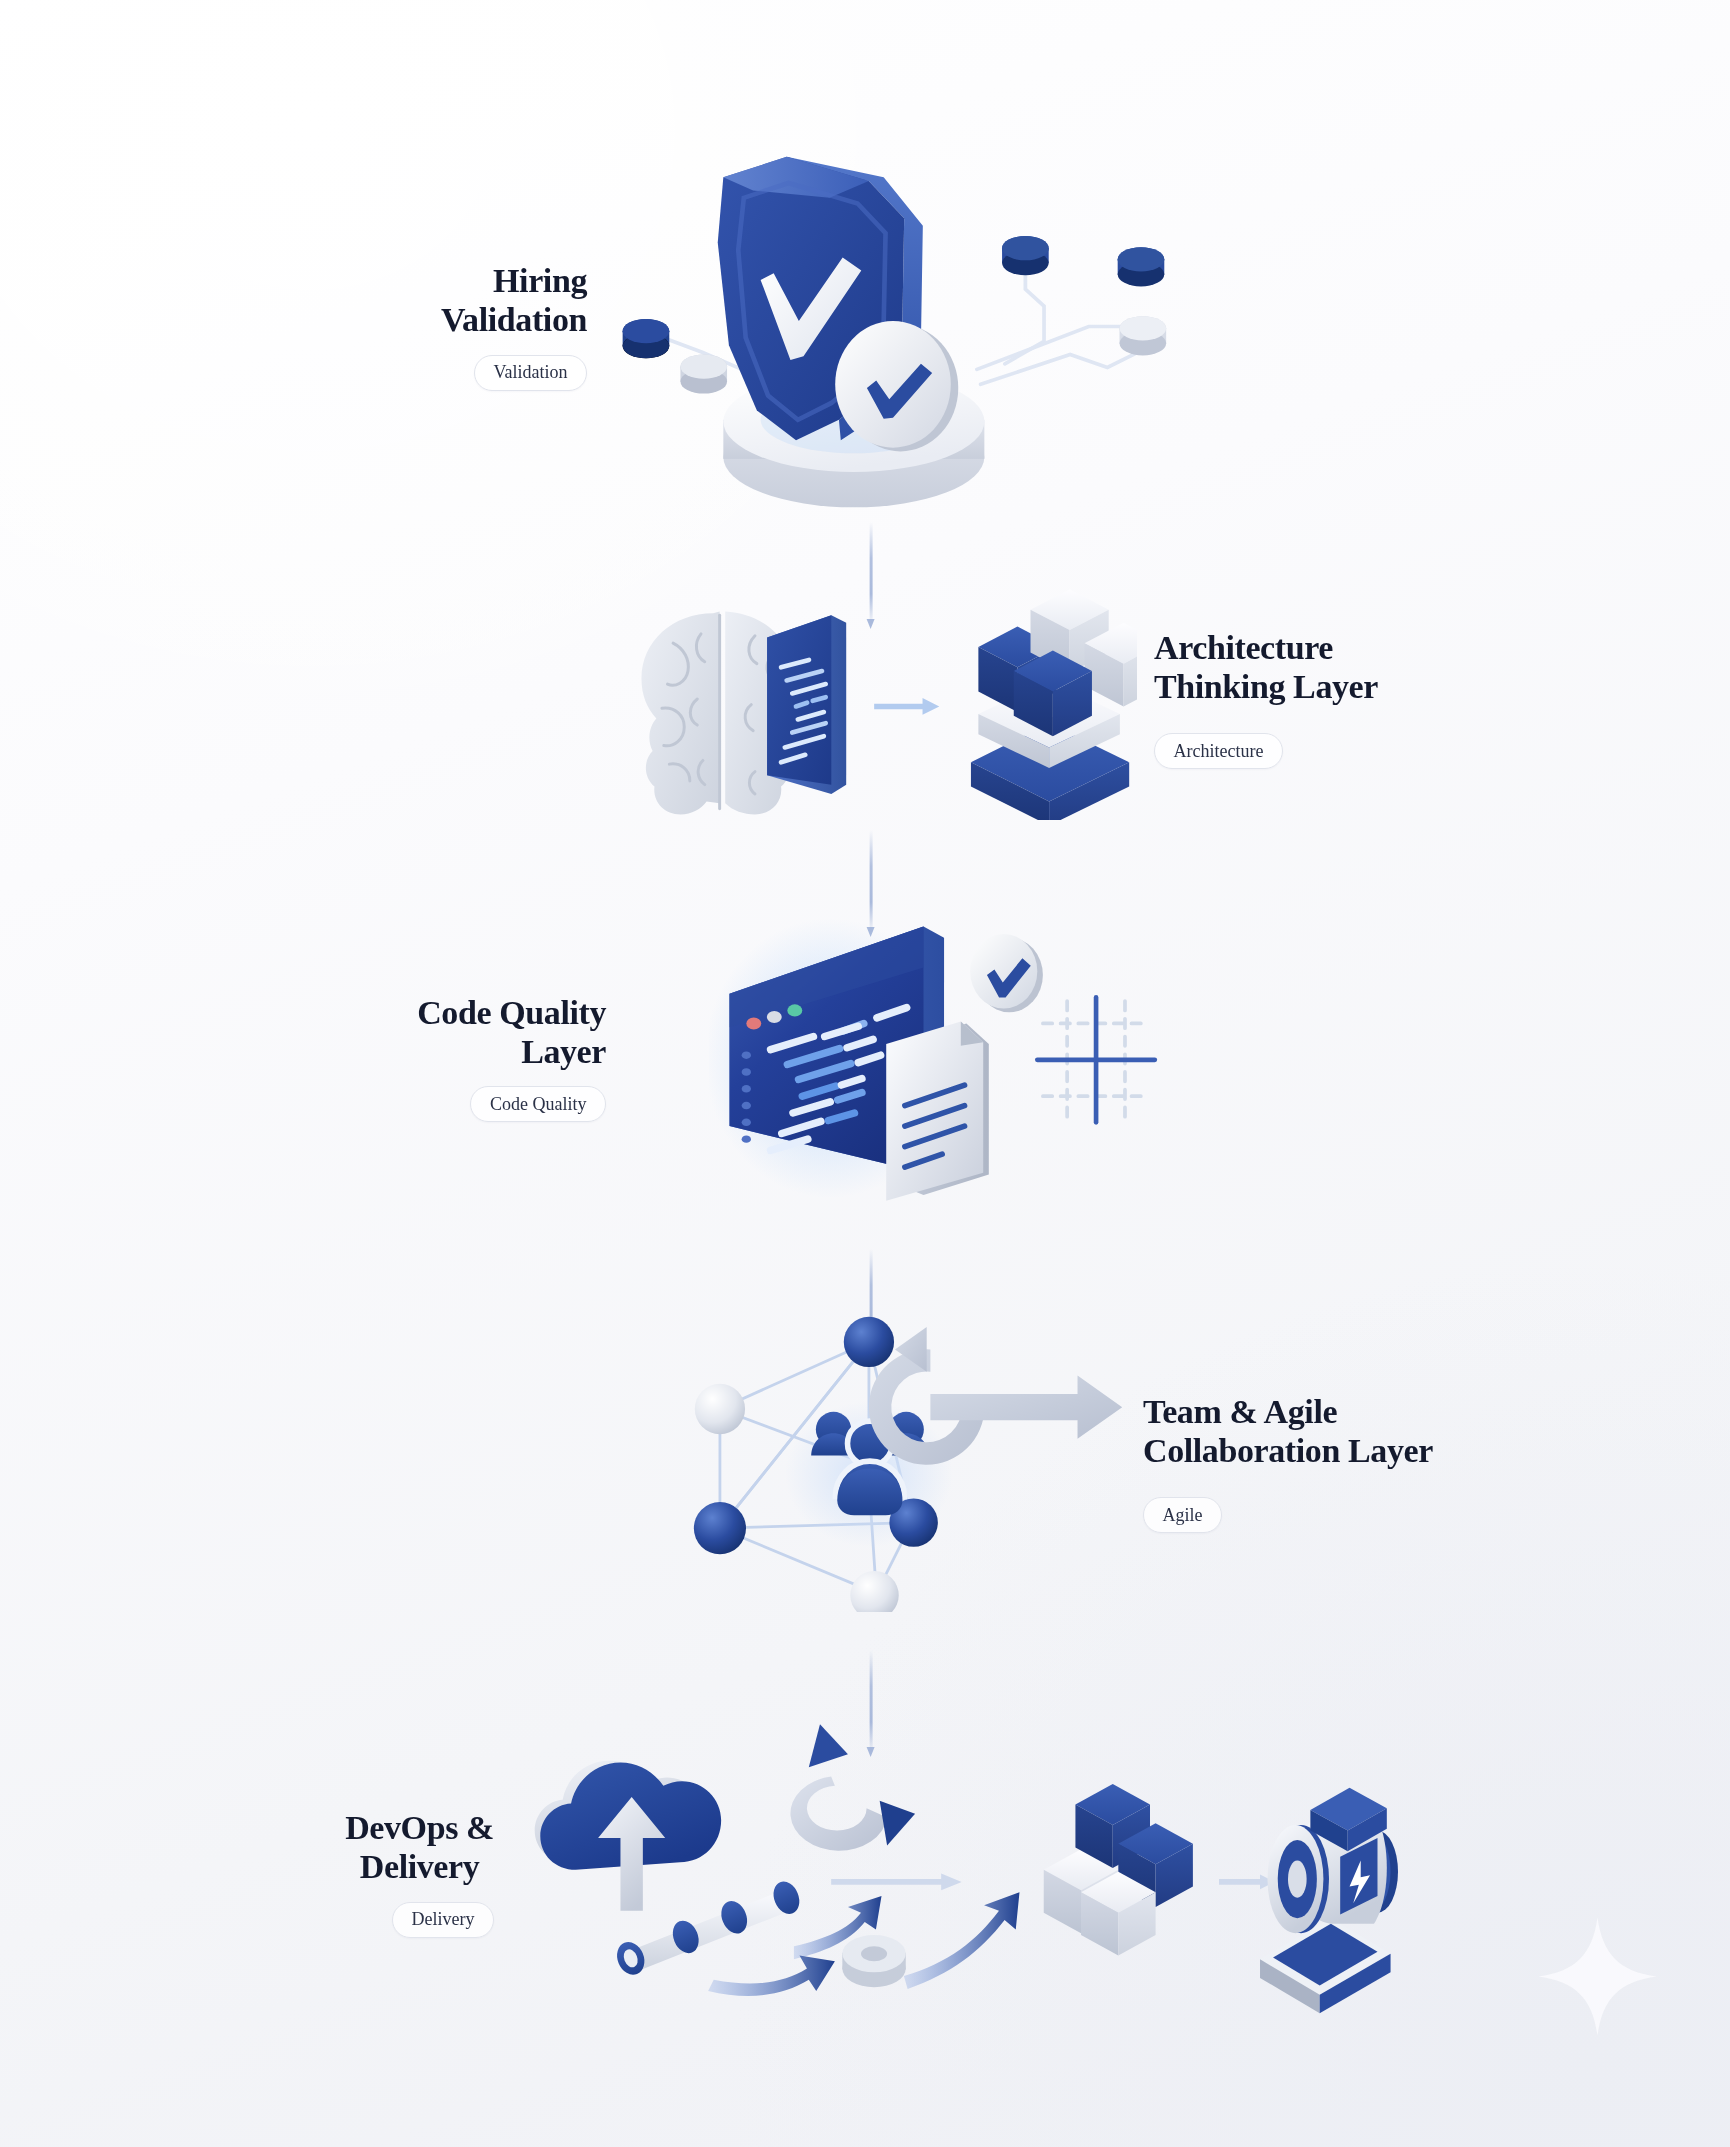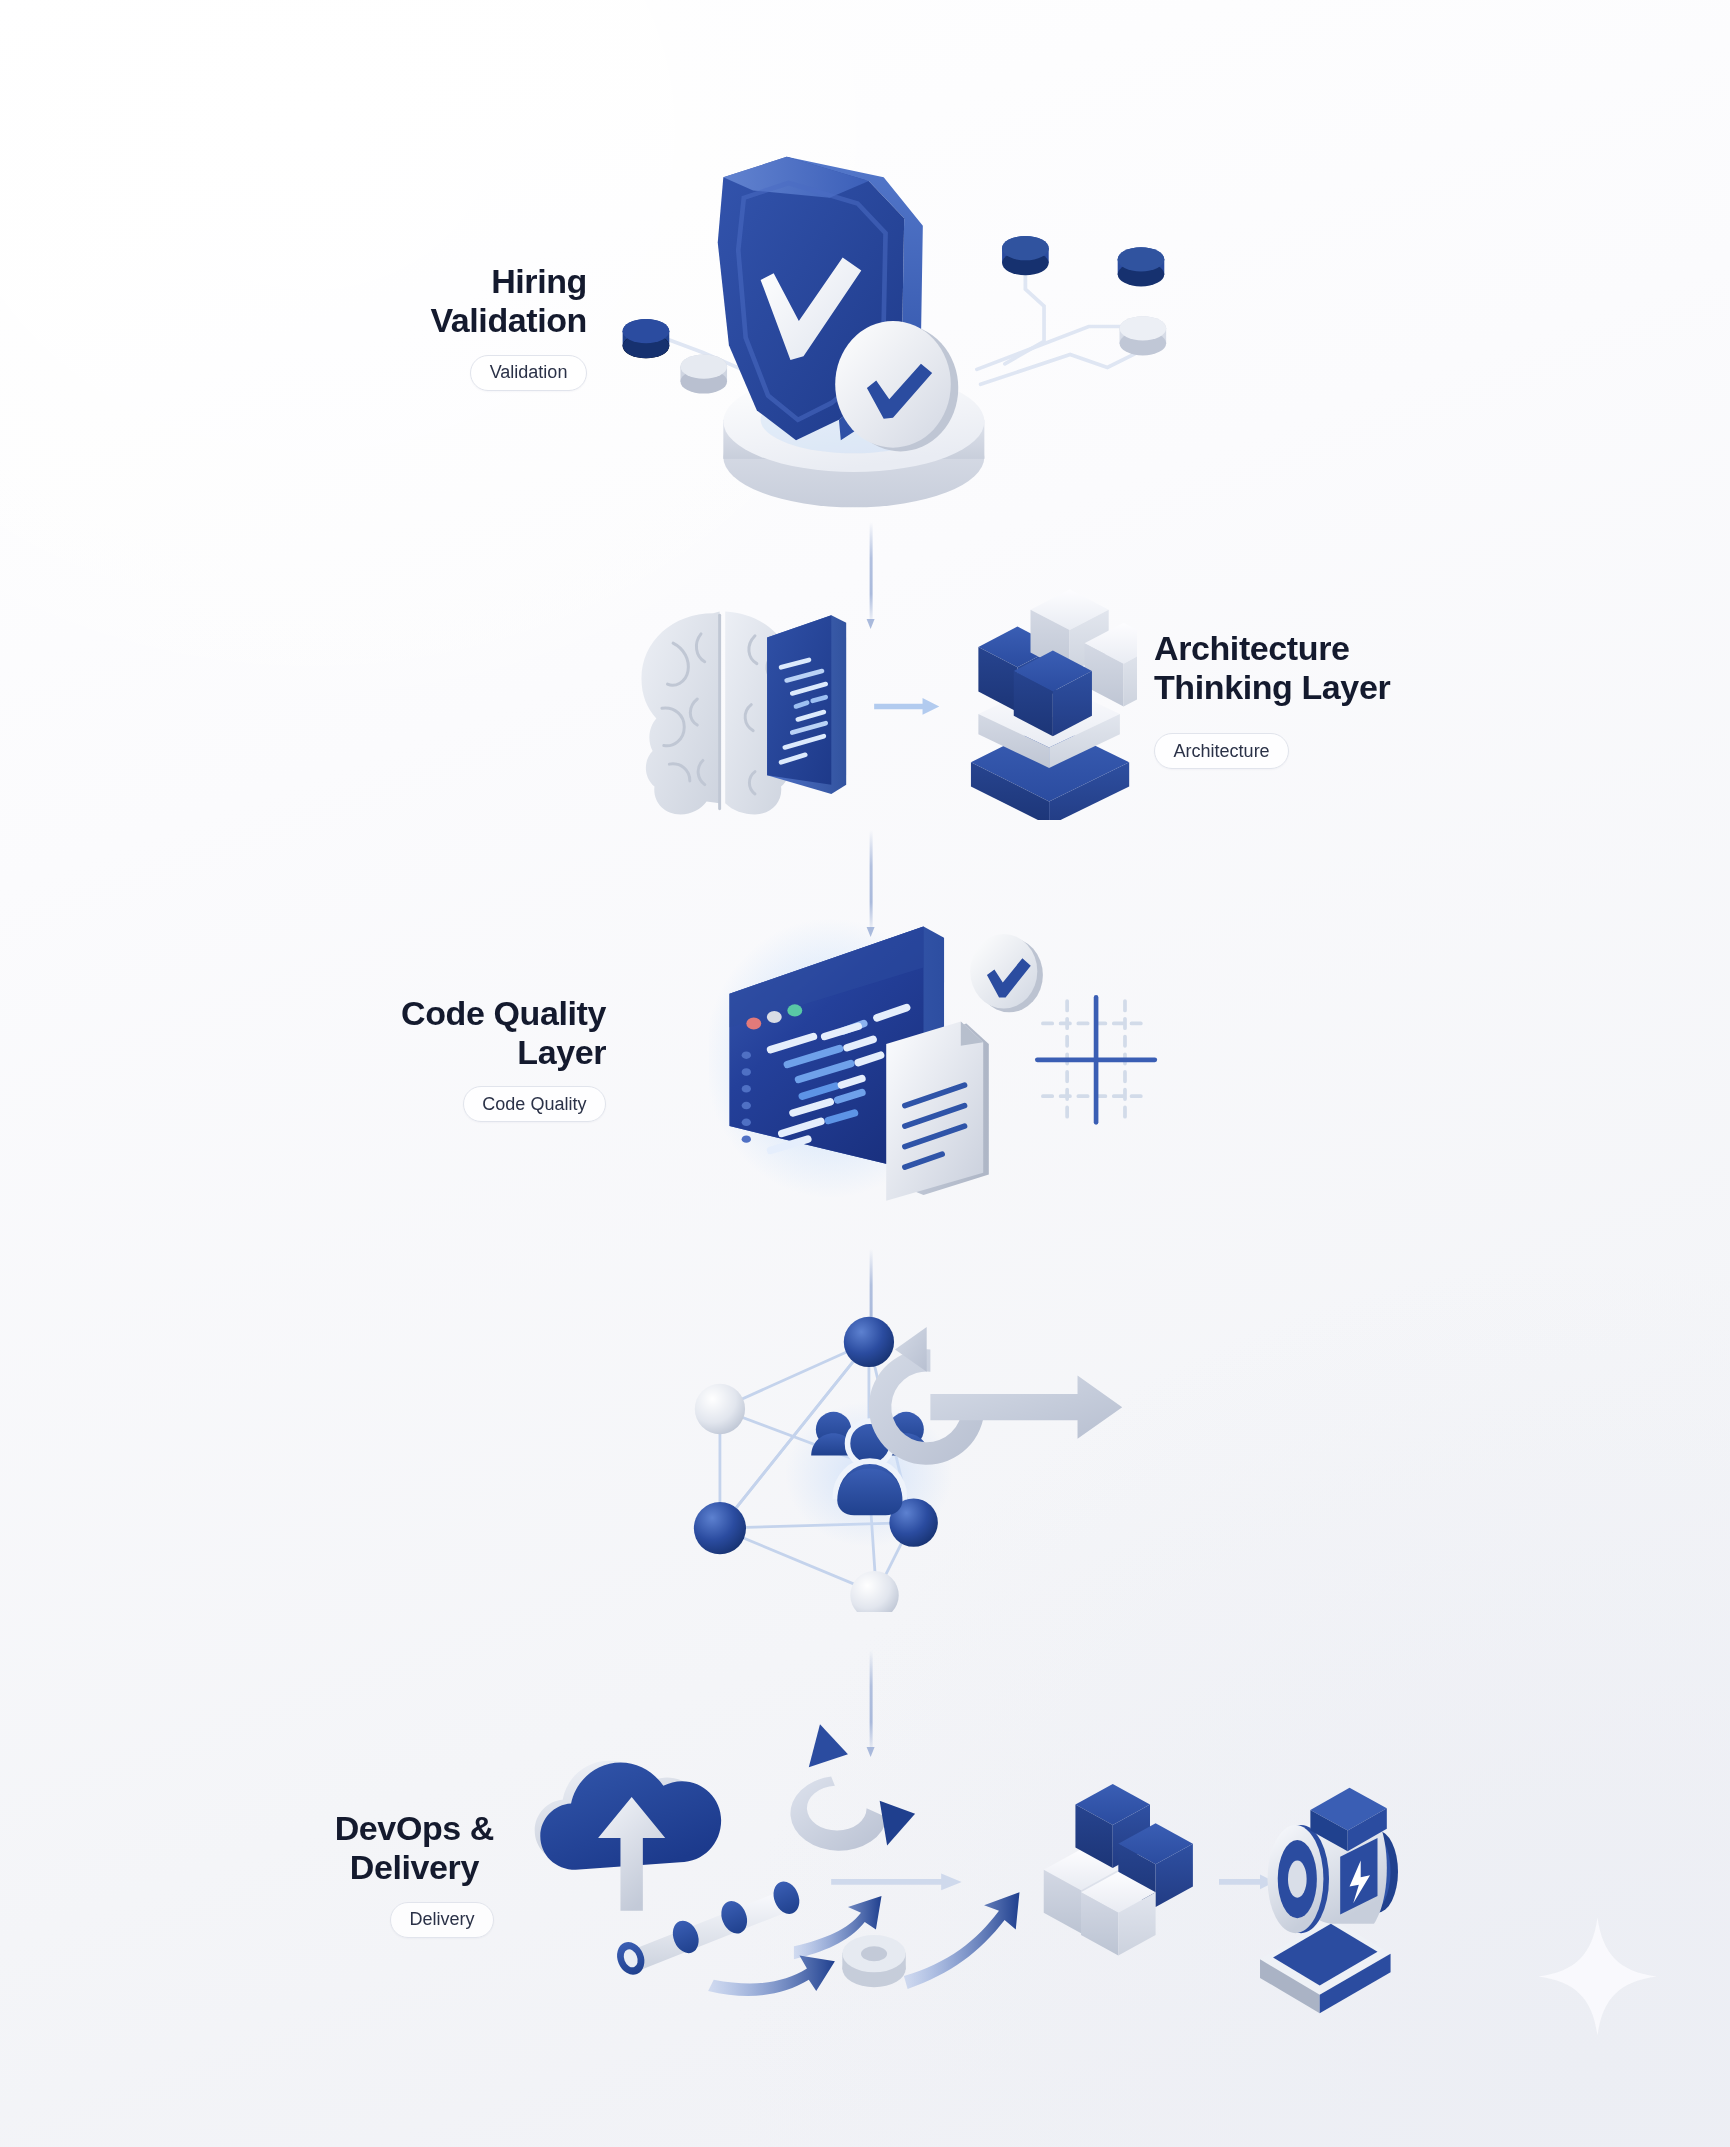--- a/index.html
+++ b/index.html
@@ -22,21 +22,21 @@
   .sparkle{position:absolute;right:71px;bottom:110px;width:123px;height:123px;opacity:.9;}
   
   .connector{position:absolute;left:871px;width:2.8px;transform:translateX(-50%);
     background:linear-gradient(to bottom,rgba(160,178,215,0) 0%,rgba(150,170,212,.72) 35%,rgba(150,170,212,.8) 70%,rgba(150,170,212,0) 100%);}
   .connector .tip{position:absolute;left:50%;bottom:-3.7px;transform:translateX(-50%);
     width:0;height:0;border-left:4.7px solid transparent;border-right:4.7px solid transparent;
     border-top:10.3px solid rgba(150,170,212,.8);}
 
   
   .row{position:absolute;display:flex;align-items:center;}
-  .label-block{display:flex;flex-direction:column;}
+  .label-block{display:flex;flex-direction:column;font-family:Liberation Serif, serif;}
   .label-block.right-align{align-items:flex-end;text-align:right;}
   .label-block.left-align{align-items:flex-start;text-align:left;gap:12px;}
   .row-title{
     font-size:34px;font-weight:700;line-height:1.14;
     color:#141a2e;letter-spacing:-0.4px;white-space:pre-line;
   }
   .badge{
     margin-top:15px;display:inline-block;
     padding:7.5px 18.6px 8.4px;border-radius:931px;
     border:1.3px solid #e1e4ec;background:rgba(255,255,255,.82);
@@ -474,20 +474,25 @@
         </g>
 
         <g fill="url(#g-loop)">
           <path d="M346 100 a62 62 0 1 1 -58 -62 l0 24 a38 38 0 1 0 34 38 z"></path>
           <path d="M284 14 l0 48 l-34 -24 z"></path>
           <path d="M288 86 L446 86 L446 66 L494 100 L446 134 L446 114 L288 114 Z"></path>
         </g>
       </svg>
     </div>
 
+    <div class="label-block left-align" style="width:559px;margin-left:15px;">
+      <div class="row-title">Team &amp; Agile
+Collaboration Layer</div>
+      <div class="badge">Agile</div>
+    </div>
   </div>
 
   <div class="row" style="top:1715px;left:0;width:1730px;height:317px;">
     <div class="label-block right-align" style="width:494px;text-align:center;">
       <div class="row-title">DevOps &amp;
 Delivery</div>
       <div class="badge">Delivery</div>
     </div>
 
     <div class="art" style="width:895px;height:317px;margin-left:9.3px;">

